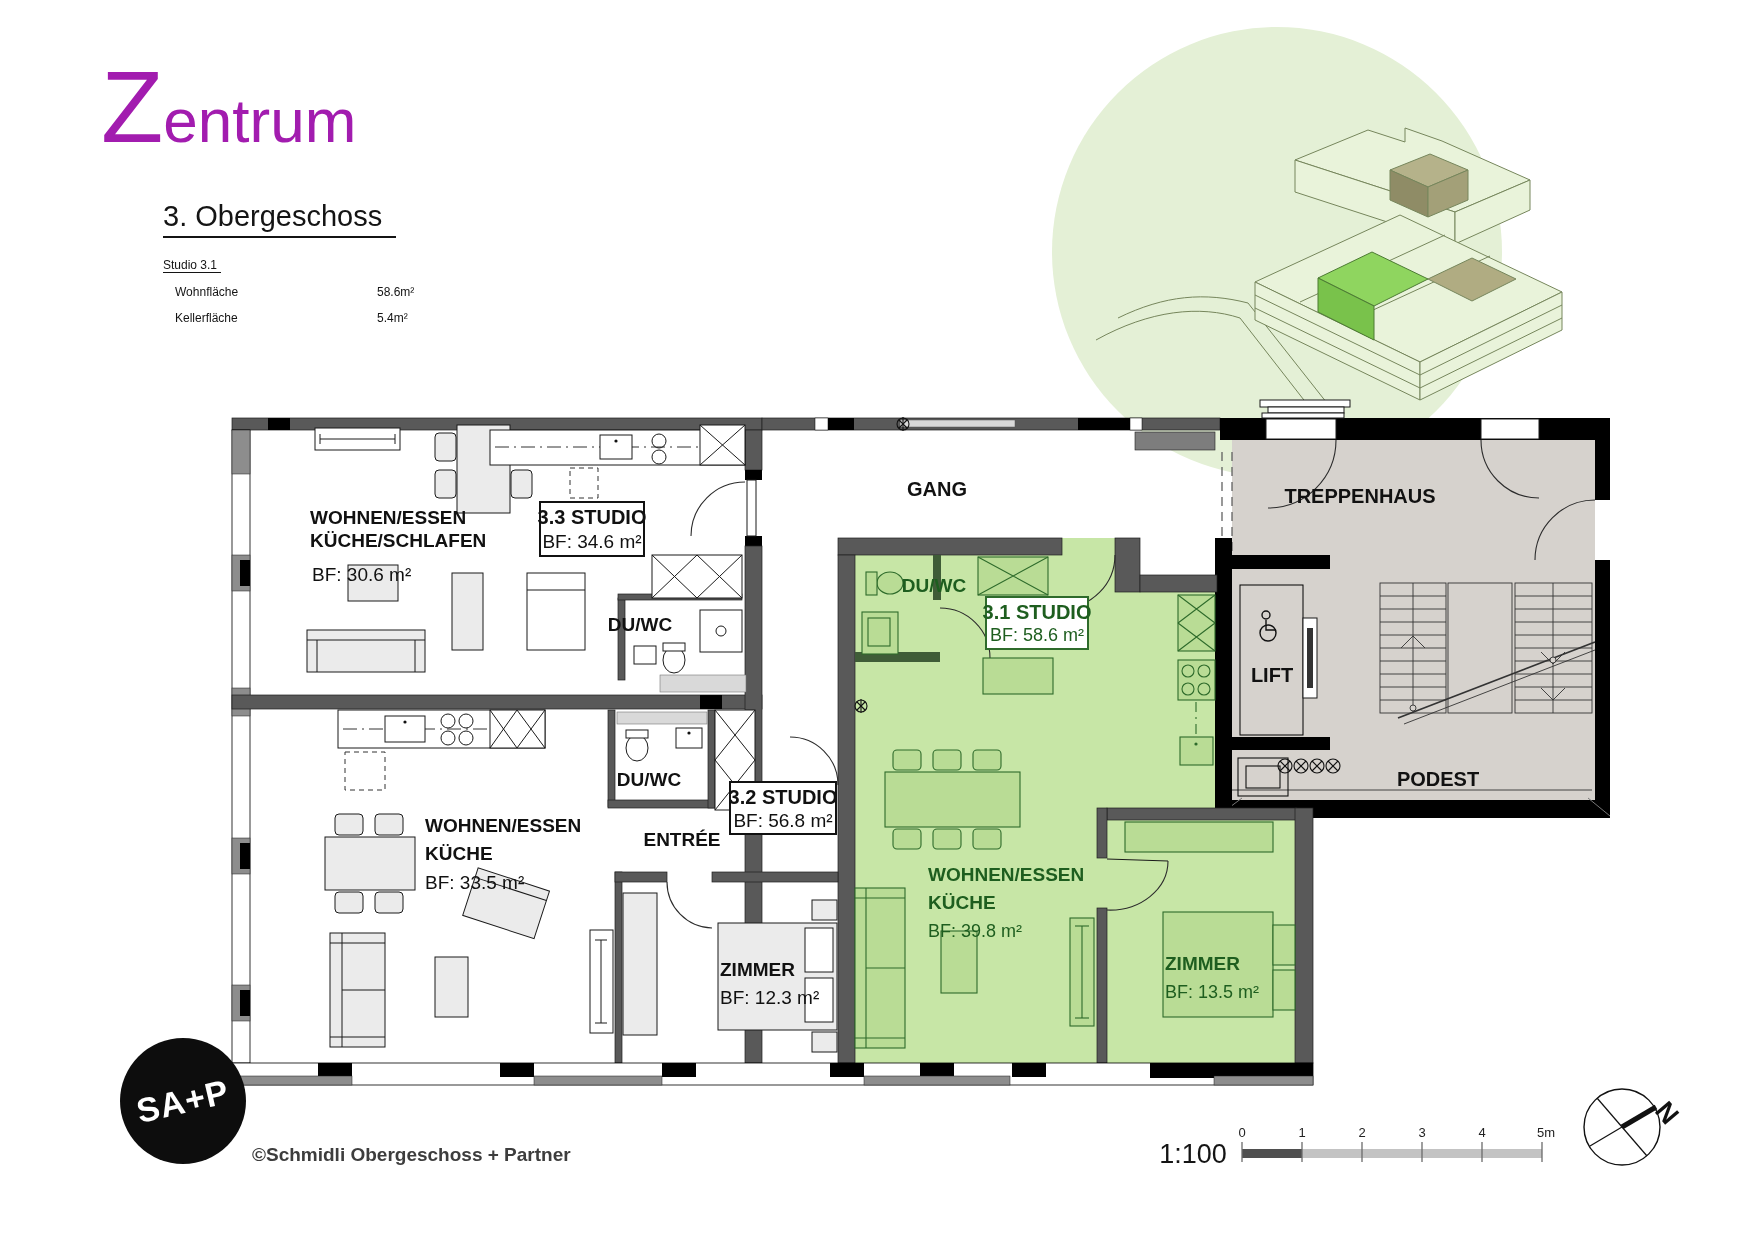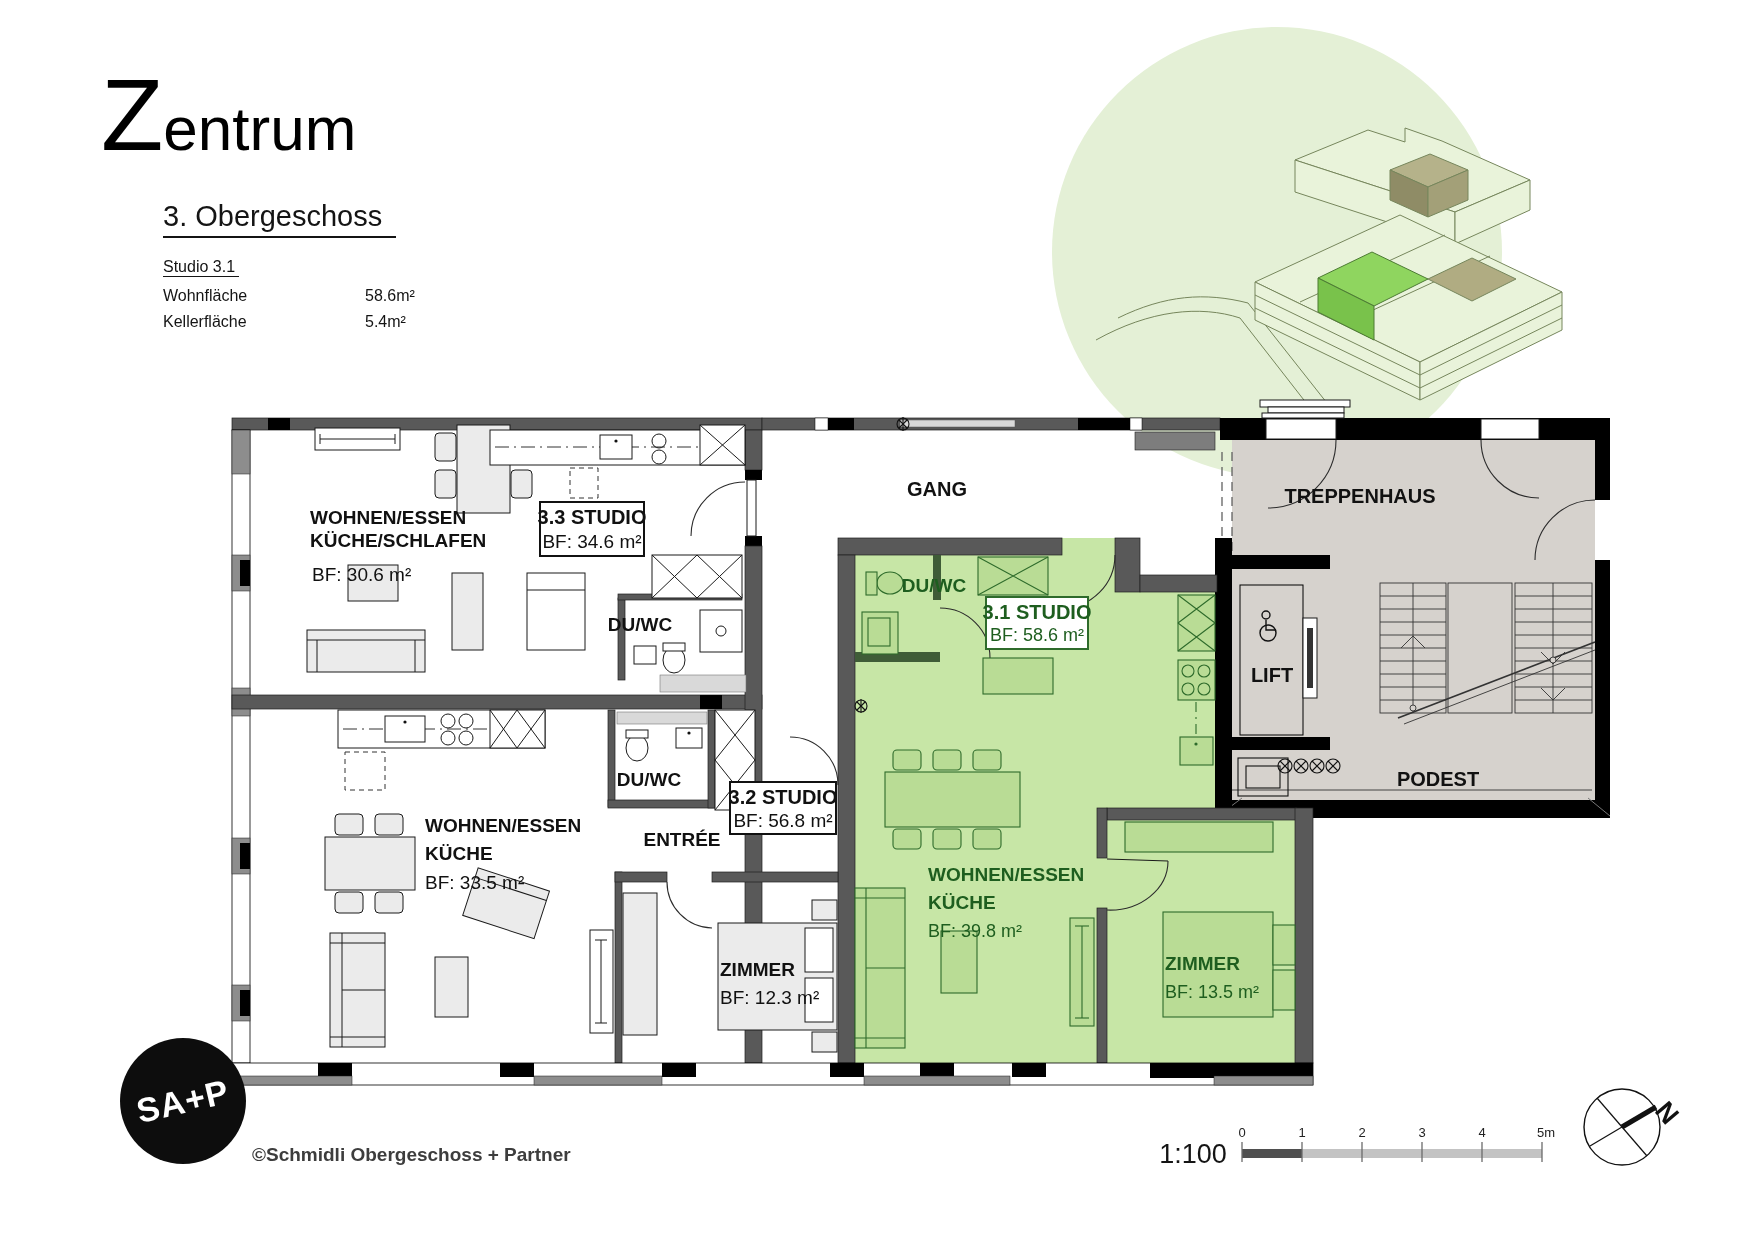--- a/index.html
+++ b/index.html
@@ -1,30 +1,30 @@
 <!DOCTYPE html>
 <html><head>
 <meta charset="utf-8">
 <style>
   html,body{margin:0;padding:0;background:#fff;}
   .page{position:relative;width:1754px;height:1240px;background:#fff;overflow:hidden;
         font-family:"Liberation Sans",sans-serif;}
   
-  .logo-line{position:absolute;color:#000000;white-space:nowrap;line-height:1;margin-top:8px;}
+  .logo-line{position:absolute;color:#a21caf;white-space:nowrap;line-height:1;}
   .logo-1{left:101px;top:56px;font-size:62px;}
   .logo-2{left:342px;top:104px;font-size:62px;}
   .logo-big1{font-size:102px;}
   .logo-big2{font-size:90px;}
   
   .floor-title{position:absolute;left:163px;top:200px;font-size:29px;color:#141414;
                border-bottom:2px solid #141414;padding:0 14px 3px 0;text-align:center;}
-  .info{position:absolute;left:163px;top:258px;font-size:16px;color:#141414;}
+  .info{position:absolute;left:163px;top:258px;font-size:12px;color:#141414;}
   .info .t{border-bottom:1.6px solid #141414;display:inline-block;padding-right:4px;margin-bottom:6px;}
   .info-row{display:flex;width:300px;line-height:26px;}
-  .info-row .lbl{width:202px;}
+  .info-row .lbl{width:202px;margin-left:12px;}
   
   .sa-logo{position:absolute;left:120px;top:1038px;width:126px;height:126px;border-radius:50%;
            background:#0d0d0d;display:flex;align-items:center;justify-content:center;}
   .sa-logo span{color:#fff;font-size:34px;font-weight:bold;transform:rotate(-13deg);letter-spacing:1px;}
   .copyright{position:absolute;left:252px;top:1144px;font-size:19px;font-weight:bold;color:#3d3d3d;}
   svg{position:absolute;left:0;top:0;}
   
   .w{fill:#595959;stroke:#1f1f1f;stroke-width:.7;}
   .wb{fill:#000;}
   .glass{fill:#d9d9d9;stroke:#555;stroke-width:.5;}

